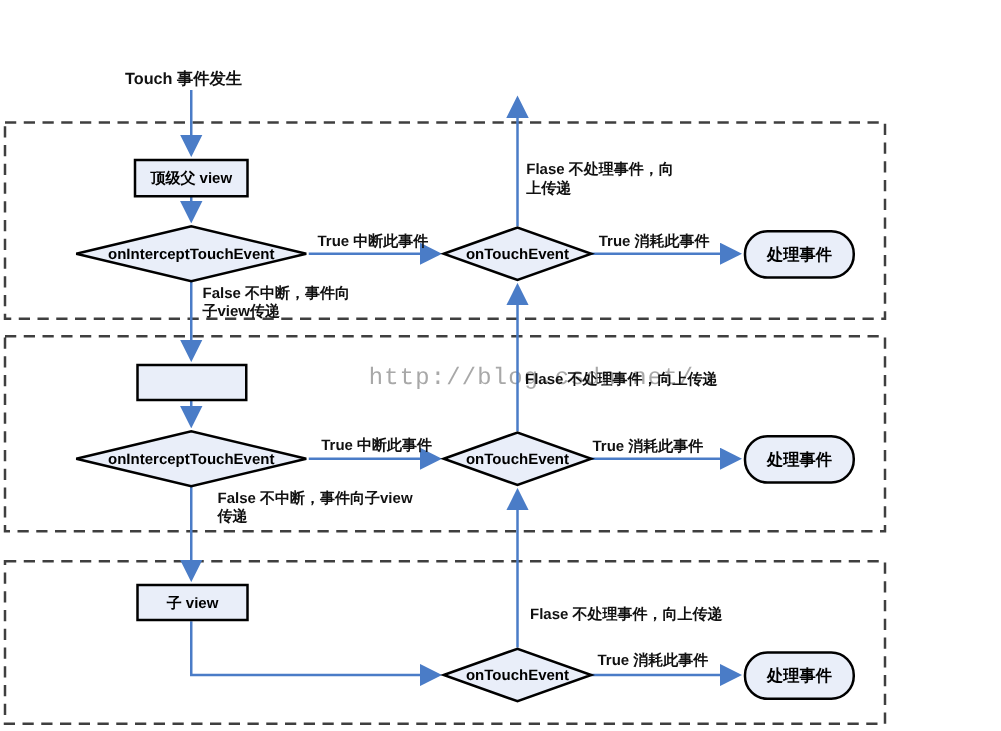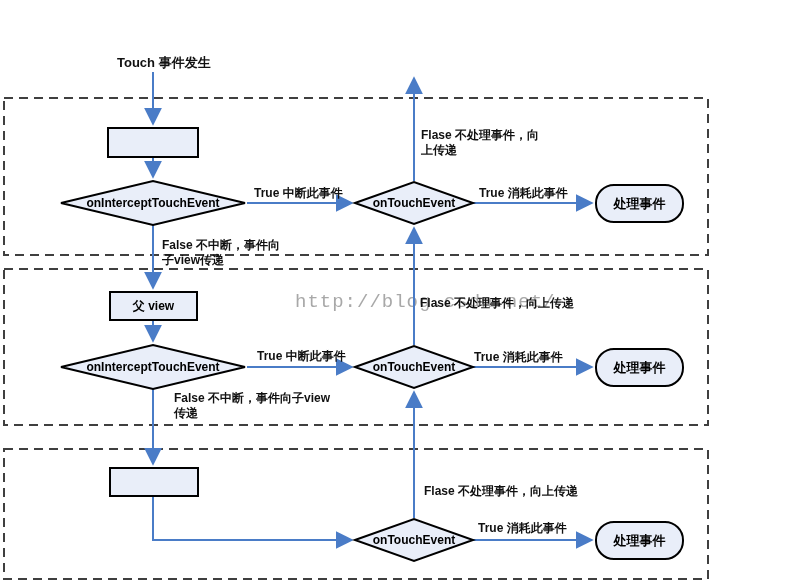--- a/index.html
+++ b/index.html
@@ -63,39 +63,40 @@
       <polygon points="61,367 153,345 245,367 153,389"></polygon>
       <polygon points="355,367 414,346 473,367 414,388"></polygon>
       <polygon points="355,540 414,519 473,540 414,561"></polygon>
 
       <rect x="596" y="185" width="87" height="37" rx="18" ry="18"></rect>
       <rect x="596" y="349" width="87" height="37" rx="18" ry="18"></rect>
       <rect x="596" y="522" width="87" height="37" rx="18" ry="18"></rect>
     </g>
   </svg>
 
-  <div class="lbl" style="left:117px;top:55px;font-size:13px;">Touch 事件发生</div>
+  <div class="lbl" style="left:100px;top:55px;font-size:13px;">Touch 事件发生</div>
 
+  <div class="node-lbl" style="left:108px;top:128px;width:90px;height:29px;">顶级父 view</div>
   <div class="node-lbl" style="left:61px;top:181px;width:184px;height:44px;">onInterceptTouchEvent</div>
   <div class="node-lbl" style="left:355px;top:182px;width:118px;height:42px;">onTouchEvent</div>
   <div class="node-lbl" style="left:596px;top:185px;width:87px;height:37px;font-size:13px;">处理事件</div>
 
-  <div class="node-lbl" style="left:110px;top:292px;width:87px;height:28px;">父 view</div>
   <div class="node-lbl" style="left:61px;top:345px;width:184px;height:44px;">onInterceptTouchEvent</div>
   <div class="node-lbl" style="left:355px;top:346px;width:118px;height:42px;">onTouchEvent</div>
   <div class="node-lbl" style="left:596px;top:349px;width:87px;height:37px;font-size:13px;">处理事件</div>
 
+  <div class="node-lbl" style="left:110px;top:468px;width:88px;height:28px;">子 view</div>
   <div class="node-lbl" style="left:355px;top:519px;width:118px;height:42px;">onTouchEvent</div>
   <div class="node-lbl" style="left:596px;top:522px;width:87px;height:37px;font-size:13px;">处理事件</div>
 
   <div class="lbl" style="left:254px;top:186px;">True  中断此事件</div>
   <div class="lbl ctr" style="left:421px;top:128px;width:120px;">Flase  不处理事件，向
 上传递</div>
   <div class="lbl" style="left:479px;top:186px;">True  消耗此事件</div>
-  <div class="lbl ctr" style="left:162px;top:238px;width:120px;">False  不中断，事件向
+  <div class="lbl ctr" style="left:162px;top:227px;width:120px;">False  不中断，事件向
 子view传递</div>
 
   <div class="lbl" style="left:257px;top:349px;">True  中断此事件</div>
   <div class="lbl" style="left:420px;top:296px;">Flase  不处理事件，向上传递</div>
   <div class="lbl" style="left:474px;top:350px;">True  消耗此事件</div>
   <div class="lbl ctr" style="left:174px;top:391px;width:158px;">False  不中断，事件向子view
 传递</div>
 
   <div class="lbl" style="left:424px;top:484px;">Flase  不处理事件，向上传递</div>
   <div class="lbl" style="left:478px;top:521px;">True  消耗此事件</div>

